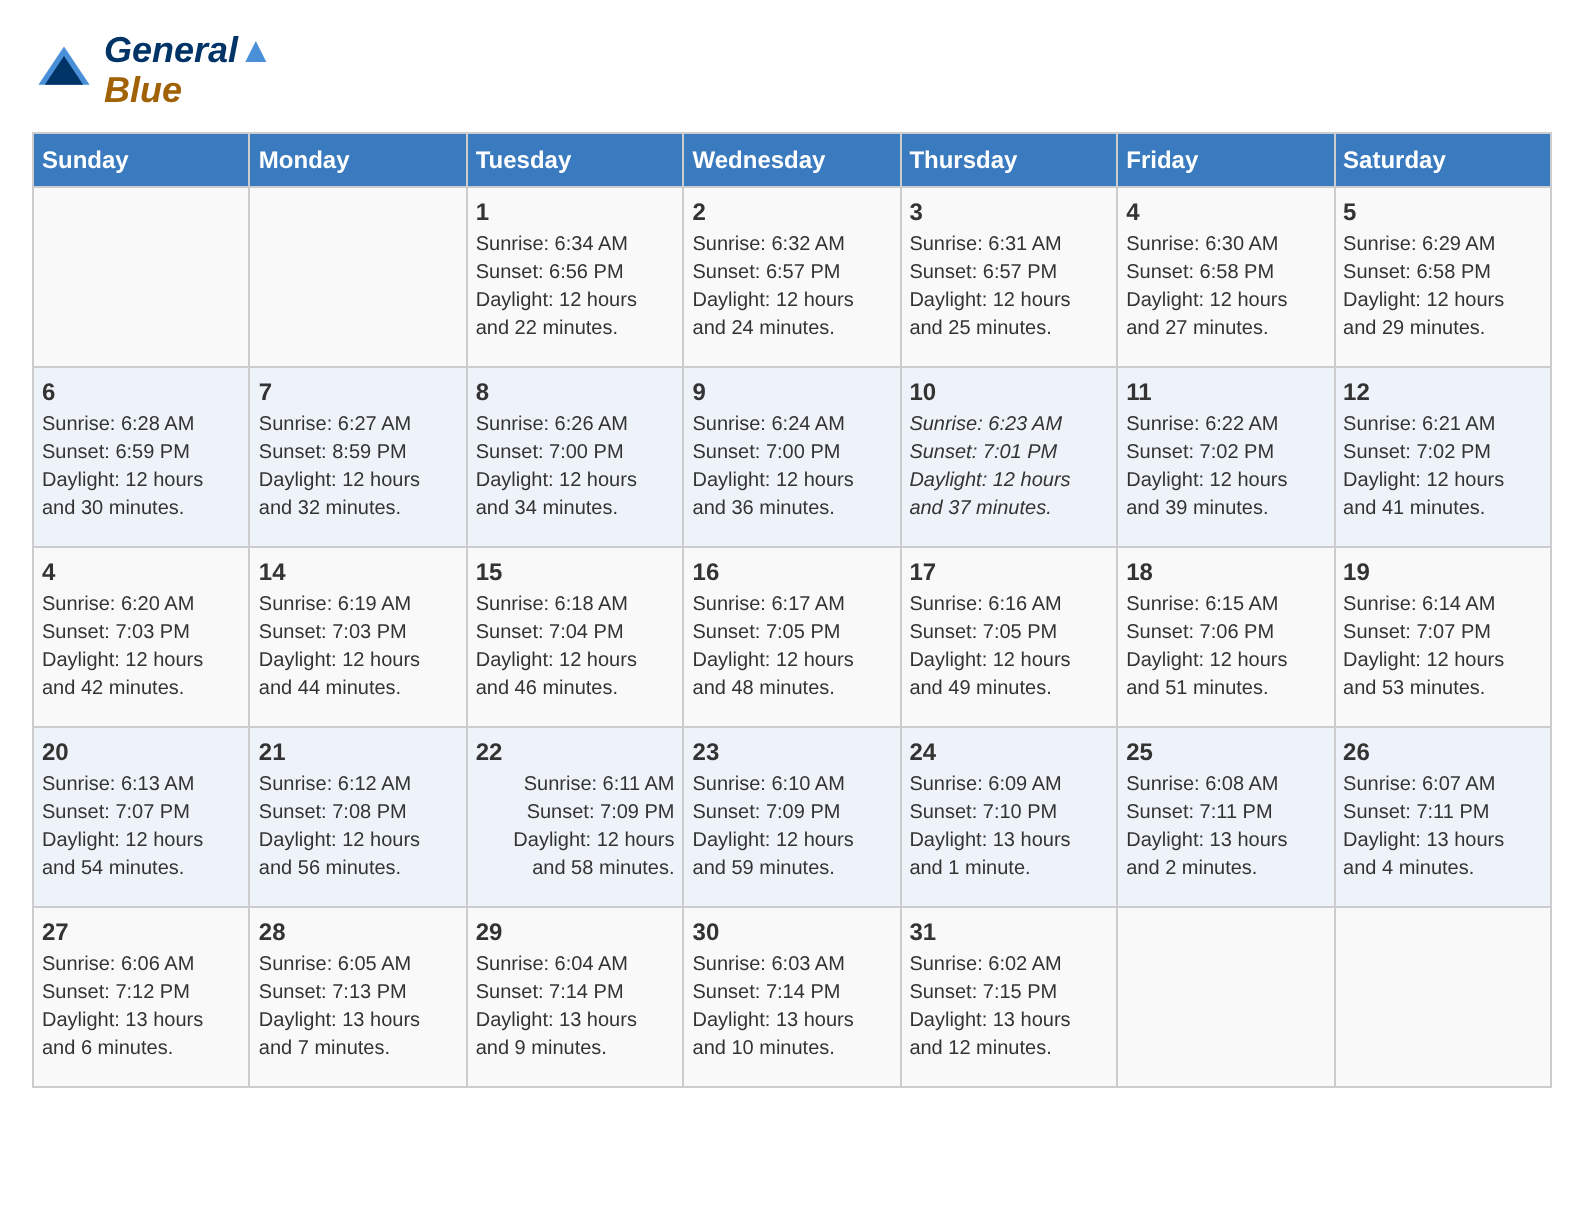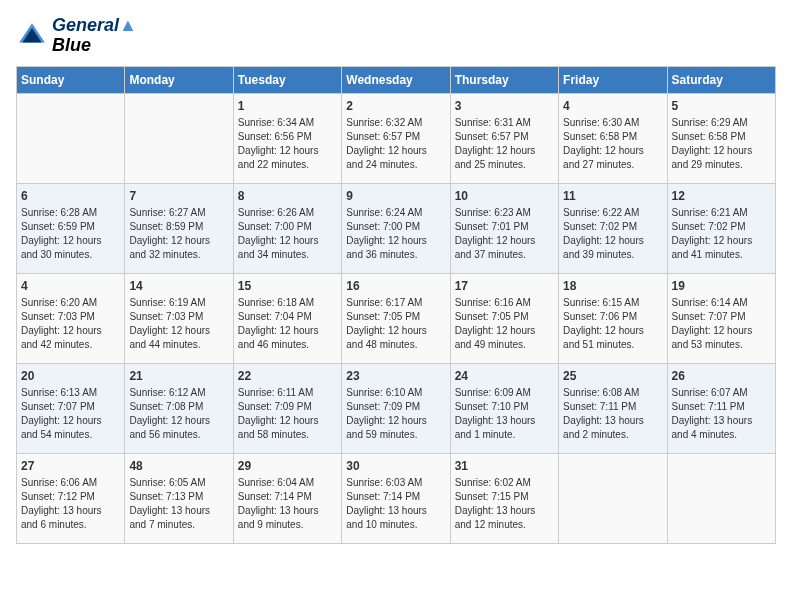--- a/index.html
+++ b/index.html
@@ -96,21 +96,21 @@
 <body>
 
 <div class="header">
   <div class="logo">
     <svg class="logo-icon" viewBox="0 0 40 40" xmlns="http://www.w3.org/2000/svg">
       <polygon points="20,4 36,28 4,28" fill="#4a90d9"></polygon>
       <polygon points="20,10 32,28 8,28" fill="#003366"></polygon>
     </svg>
     <div class="logo-text">
       <div>General<span>▲</span></div>
-      <div style="color:#000000;">Blue</div>
+      <div style="color:#a16207;">Blue</div>
     </div>
   </div>
   <div class="title-block">
     <div class="month-title"></div>
     <div class="subtitle"></div>
   </div>
 </div>
 
 <table>
   <thead>
@@ -179,21 +179,21 @@
 Daylight: 12 hours and 34 minutes.</div>
         </td>
         <td>
           <span class="day-number">9</span>
           <div class="cell-content" style="white-space: pre-line;">Sunrise: 6:24 AM
 Sunset: 7:00 PM
 Daylight: 12 hours and 36 minutes.</div>
         </td>
         <td>
           <span class="day-number">10</span>
-          <div class="cell-content" style="white-space: pre-line;">Sunrise: 6:23 AM
+          <div class="cell-content" style="white-space: pre-line; font-style: italic;">Sunrise: 6:23 AM
 Sunset: 7:01 PM
 Daylight: 12 hours and 37 minutes.</div>
         </td>
         <td>
           <span class="day-number">11</span>
           <div class="cell-content" style="white-space: pre-line;">Sunrise: 6:22 AM
 Sunset: 7:02 PM
 Daylight: 12 hours and 39 minutes.</div>
         </td>
         <td>
@@ -255,21 +255,21 @@
 Daylight: 12 hours and 54 minutes.</div>
         </td>
         <td>
           <span class="day-number">21</span>
           <div class="cell-content" style="white-space: pre-line;">Sunrise: 6:12 AM
 Sunset: 7:08 PM
 Daylight: 12 hours and 56 minutes.</div>
         </td>
         <td>
           <span class="day-number">22</span>
-          <div class="cell-content" style="white-space: pre-line;">Sunrise: 6:11 AM
+          <div class="cell-content" style="white-space: pre-line; text-align: right;">Sunrise: 6:11 AM
 Sunset: 7:09 PM
 Daylight: 12 hours and 58 minutes.</div>
         </td>
         <td>
           <span class="day-number">23</span>
           <div class="cell-content" style="white-space: pre-line;">Sunrise: 6:10 AM
 Sunset: 7:09 PM
 Daylight: 12 hours and 59 minutes.</div>
         </td>
         <td>
@@ -292,21 +292,21 @@
         </td>
       </tr>
       <tr>
         <td>
           <span class="day-number">27</span>
           <div class="cell-content" style="white-space: pre-line;">Sunrise: 6:06 AM
 Sunset: 7:12 PM
 Daylight: 13 hours and 6 minutes.</div>
         </td>
         <td>
-          <span class="day-number">48</span>
+          <span class="day-number">28</span>
           <div class="cell-content" style="white-space: pre-line;">Sunrise: 6:05 AM
 Sunset: 7:13 PM
 Daylight: 13 hours and 7 minutes.</div>
         </td>
         <td>
           <span class="day-number">29</span>
           <div class="cell-content" style="white-space: pre-line;">Sunrise: 6:04 AM
 Sunset: 7:14 PM
 Daylight: 13 hours and 9 minutes.</div>
         </td>

